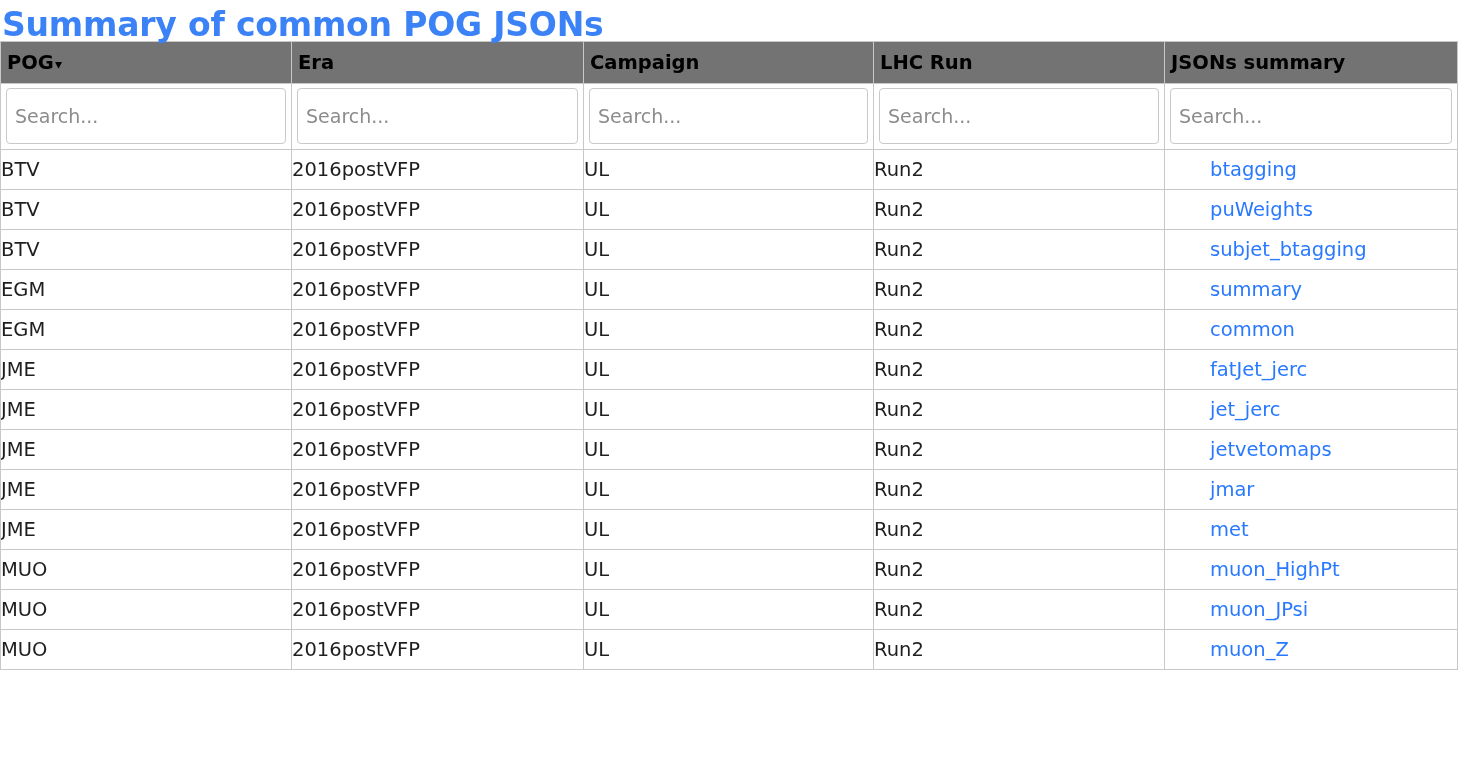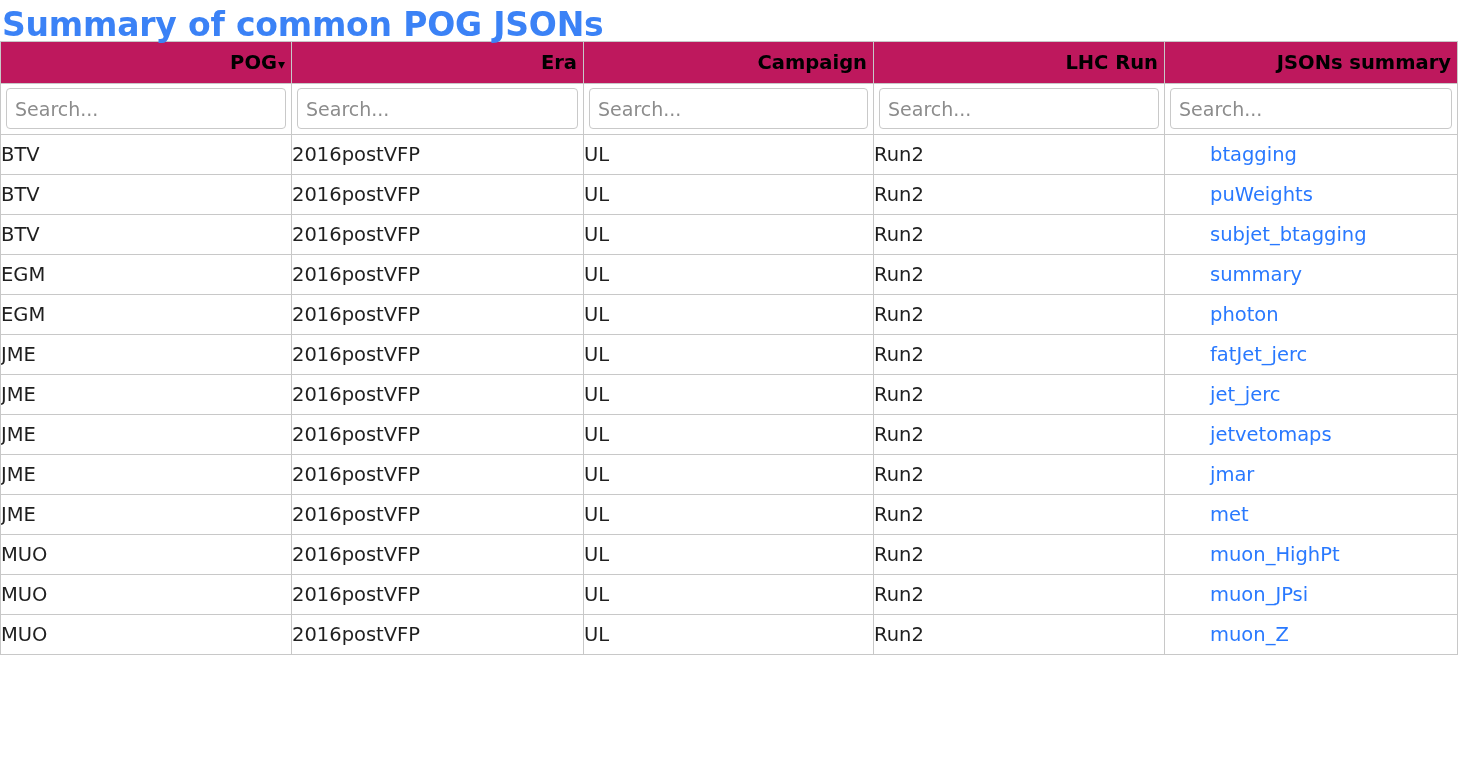--- a/index.html
+++ b/index.html
@@ -50,28 +50,28 @@
   table.pog-table th,
   table.pog-table td {
     border: 1px solid #c8c8c8;
     padding: 0;
     vertical-align: middle;
   }
 
   
   thead tr.head-row th {
     height: 42px;
-    text-align: right;
+    text-align: left;
     font-weight: bold;
     font-size: 19.5px;
     padding: 0 6px 0 6px;
     color: #000000;
     white-space: nowrap;
     cursor: pointer;
-    background: #be185d;
+    background: #737373;
   }
   .th-inner {
     display: inline-flex;
     align-items: center;
     justify-content: flex-end;
     gap: 1px;
   }
   .sort-caret {
     display: inline-block;
     font-size: 14px;
@@ -82,21 +82,21 @@
 
   
   thead tr.filter-row td {
     height: 51px;
     padding: 4px 5px 5px 5px;
     background: #ffffff;
   }
   .search-input {
     display: block;
     width: 100%;
-    height: 41px;
+    height: 56px;
     border: 1px solid #c9c9c9;
     border-radius: 4px;
     padding: 0 8px;
     font-family: "DejaVu Sans", "Liberation Sans", sans-serif;
     font-size: 19px;
     color: #1a1a1a;
     background: #ffffff;
     outline: none;
   }
   .search-input::placeholder {
@@ -210,21 +210,21 @@
           <td>2016postVFP</td>
           <td>UL</td>
           <td>Run2</td>
           <td class="link-cell"><a href="#">summary</a></td>
         </tr>
         <tr>
           <td>EGM</td>
           <td>2016postVFP</td>
           <td>UL</td>
           <td>Run2</td>
-          <td class="link-cell"><a href="#">photon</a></td>
+          <td class="link-cell"><a href="#">common</a></td>
         </tr>
         <tr>
           <td>JME</td>
           <td>2016postVFP</td>
           <td>UL</td>
           <td>Run2</td>
           <td class="link-cell"><a href="#">fatJet_jerc</a></td>
         </tr>
         <tr>
           <td>JME</td>

